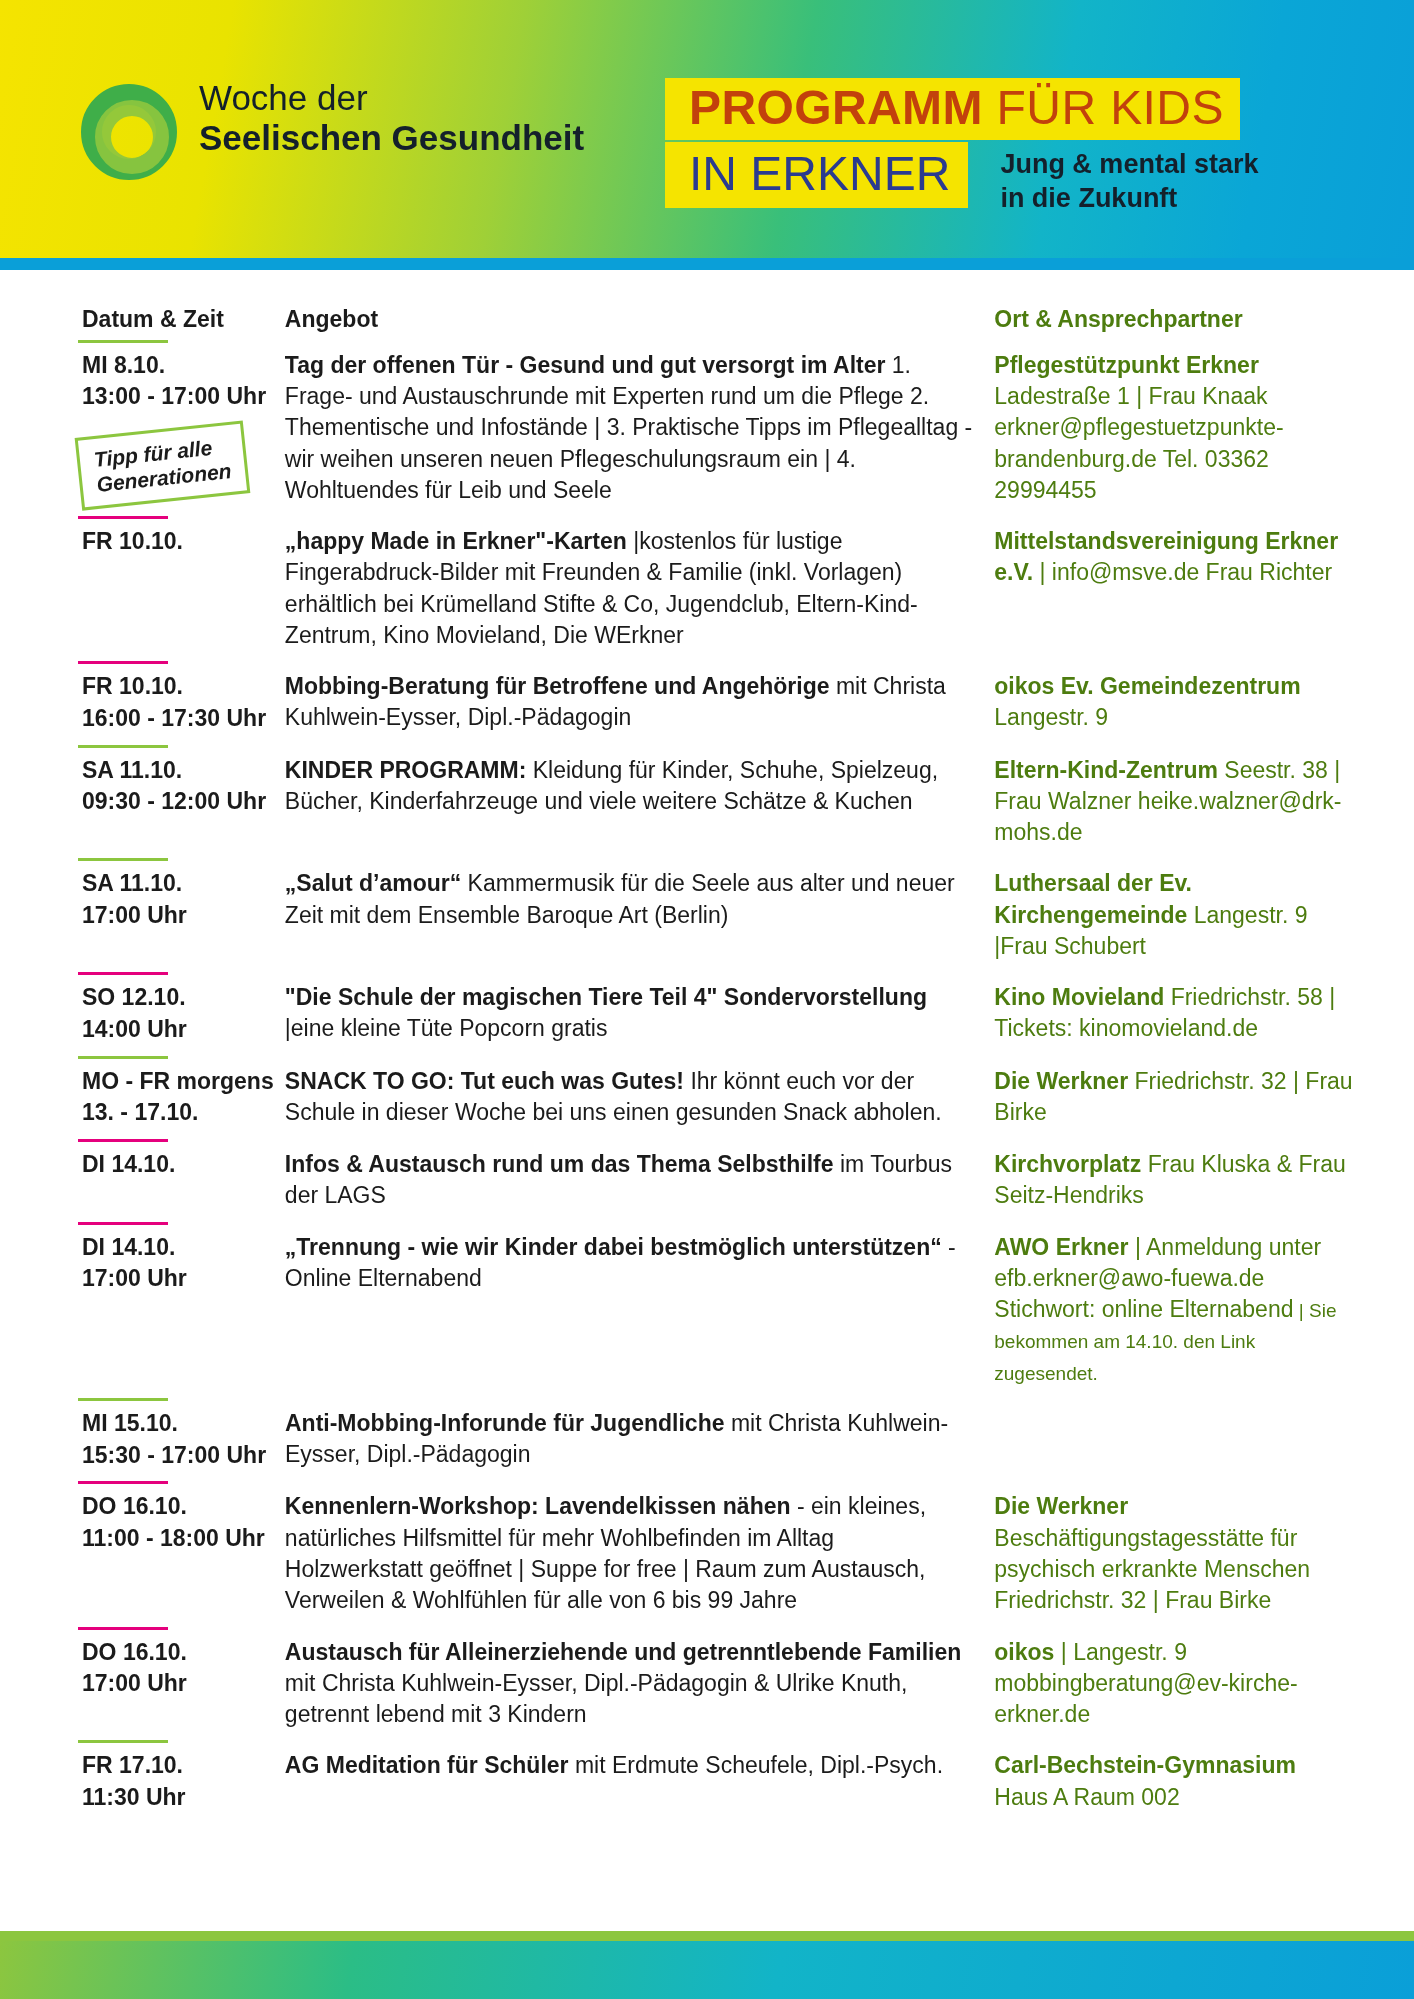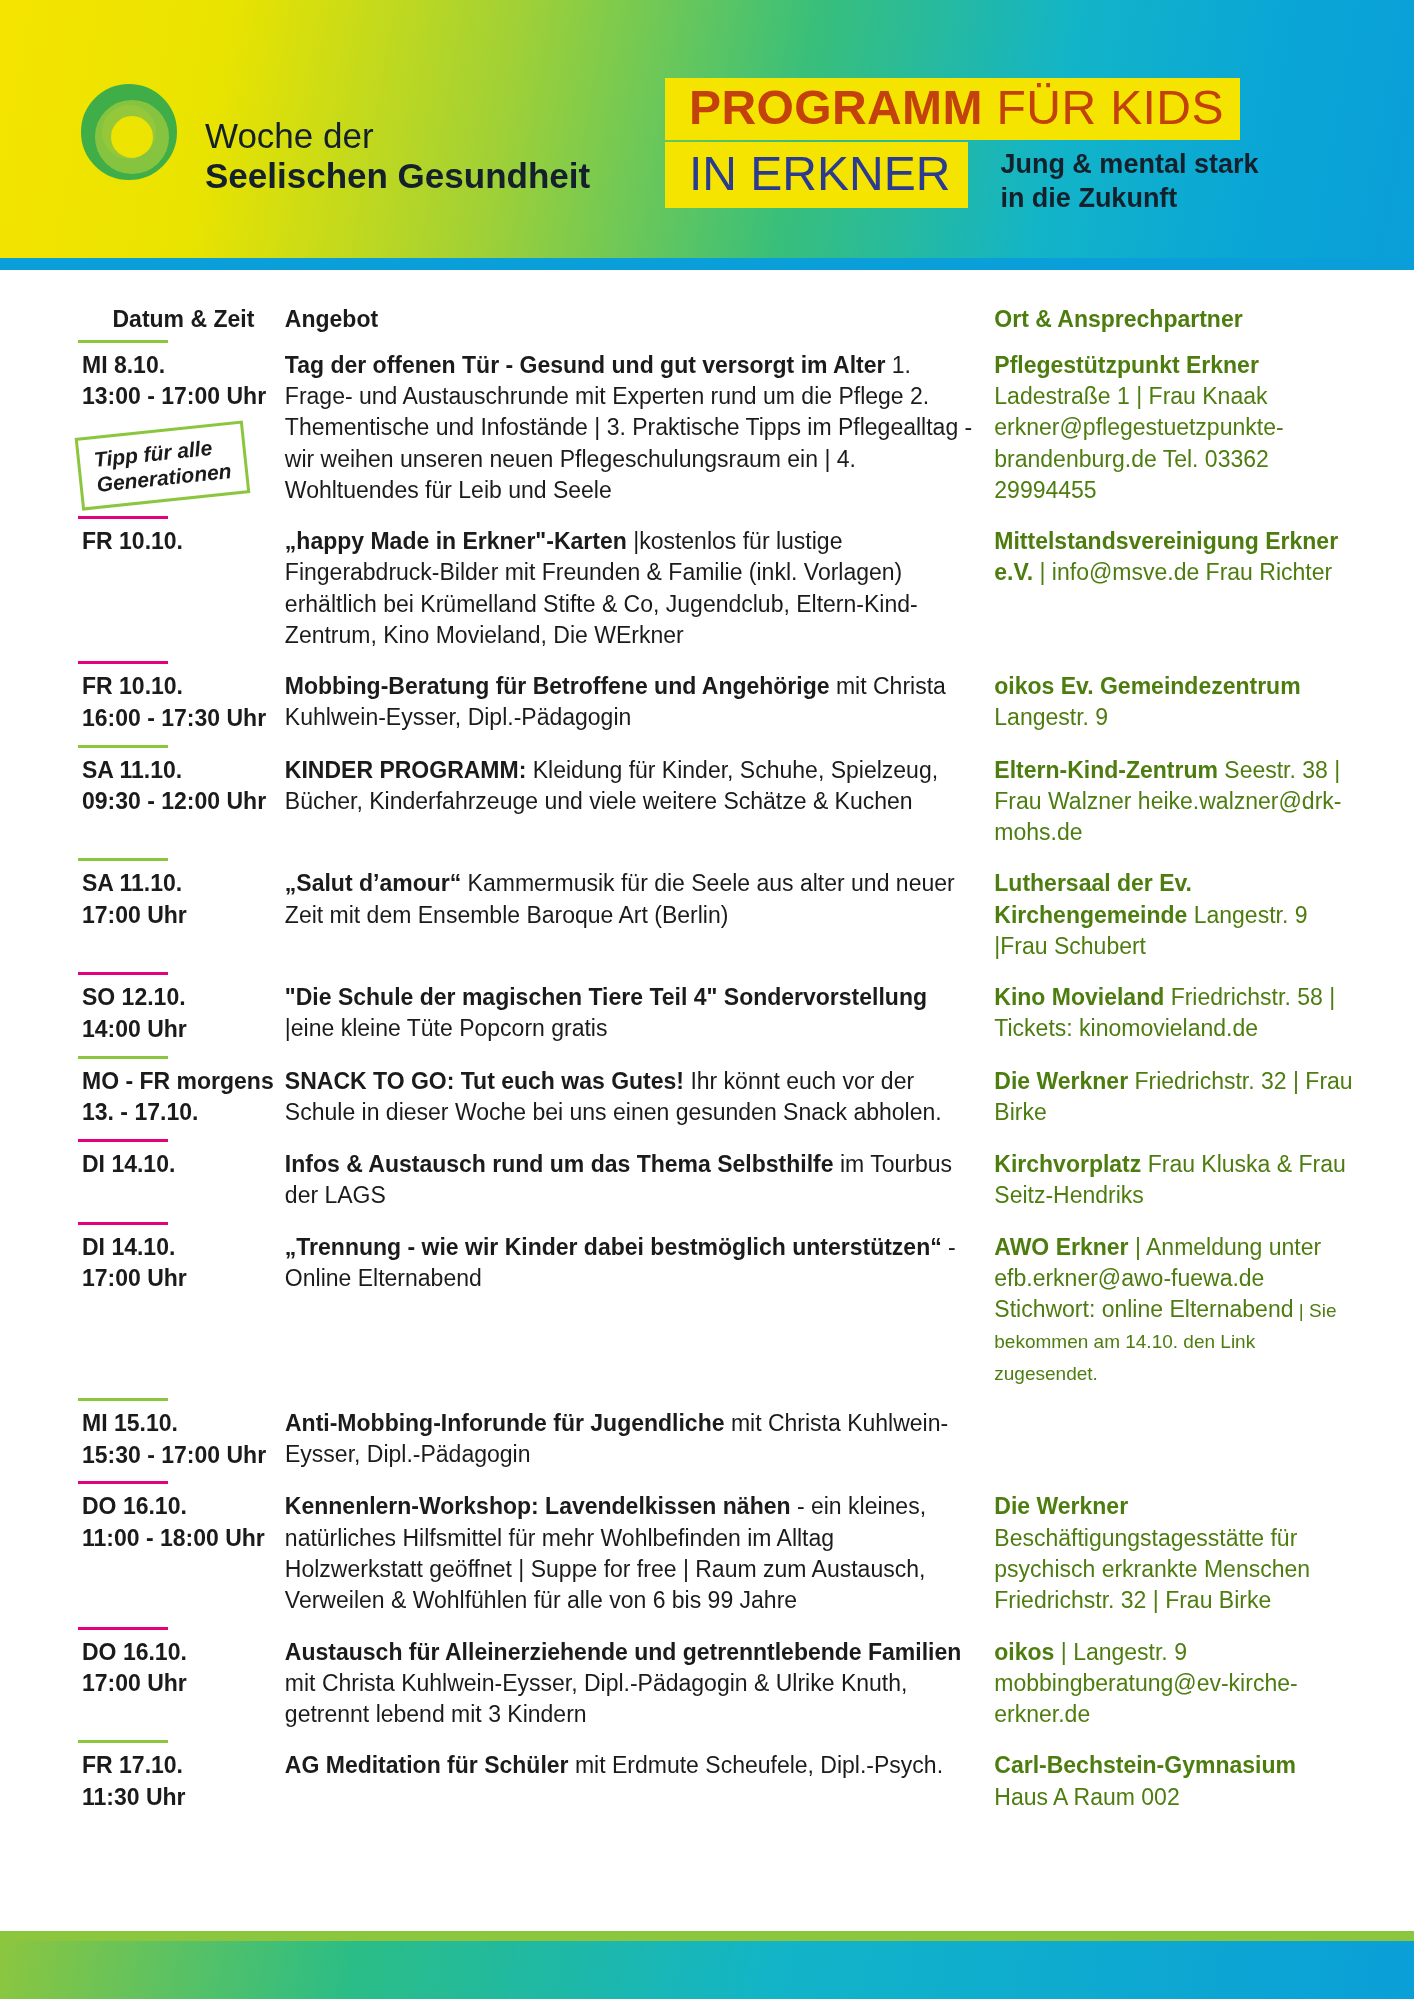--- a/index.html
+++ b/index.html
@@ -26,22 +26,22 @@
     position: relative;
     width: 1414px;
     height: 270px;
     background: linear-gradient(100deg, #f5e400 0%, #e9e300 16%, #9fd037 36%, #39bf7a 56%, #12b4c8 74%, #0aa6d6 88%, #0a9fd8 100%);
   }
   .logo-wrap {
     position: absolute;
     left: 75px;
     top: 78px;
     display: flex;
-    align-items: flex-end;
-    gap: 12px;
+    align-items: flex-start;
+    gap: 6px;
   }
   .logo-mark {
     width: 118px;
     height: 118px;
     position: relative;
   }
   .logo-ring {
     position: absolute;
     left: 6px;
     top: 6px;
@@ -138,21 +138,21 @@
   .col-head {
     display: flex;
     padding-top: 34px;
     padding-bottom: 4px;
   }
   .ch {
     color: #0a9fd8;
     font-weight: 700;
     font-size: 24px;
   }
-  .ch.c1 { width: 225px; padding-left: 22px; box-sizing: border-box; text-align: center; }
+  .ch.c1 { width: 225px; padding-left: 22px; box-sizing: border-box; }
   .ch.c2 { width: 710px; }
   .ch.c3 { width: 360px; }
 
   .row {
     display: flex;
     position: relative;
     padding: 10px 0 10px 0;
   }
   .row .rule {
     position: absolute;

